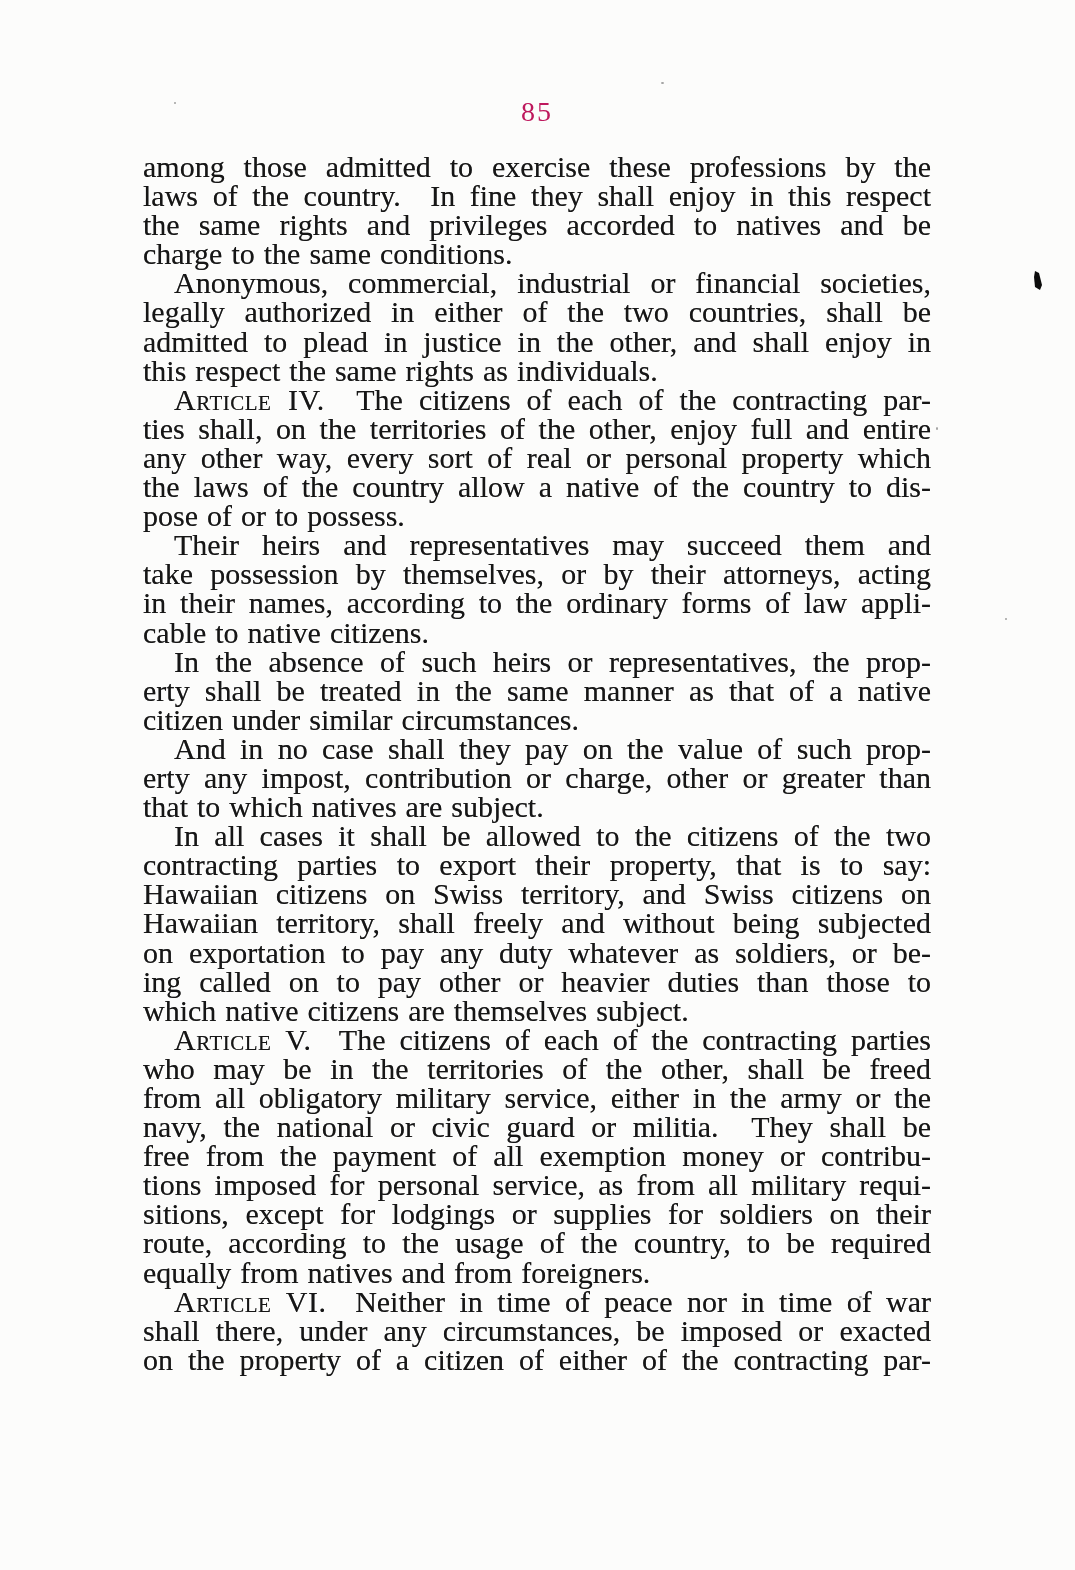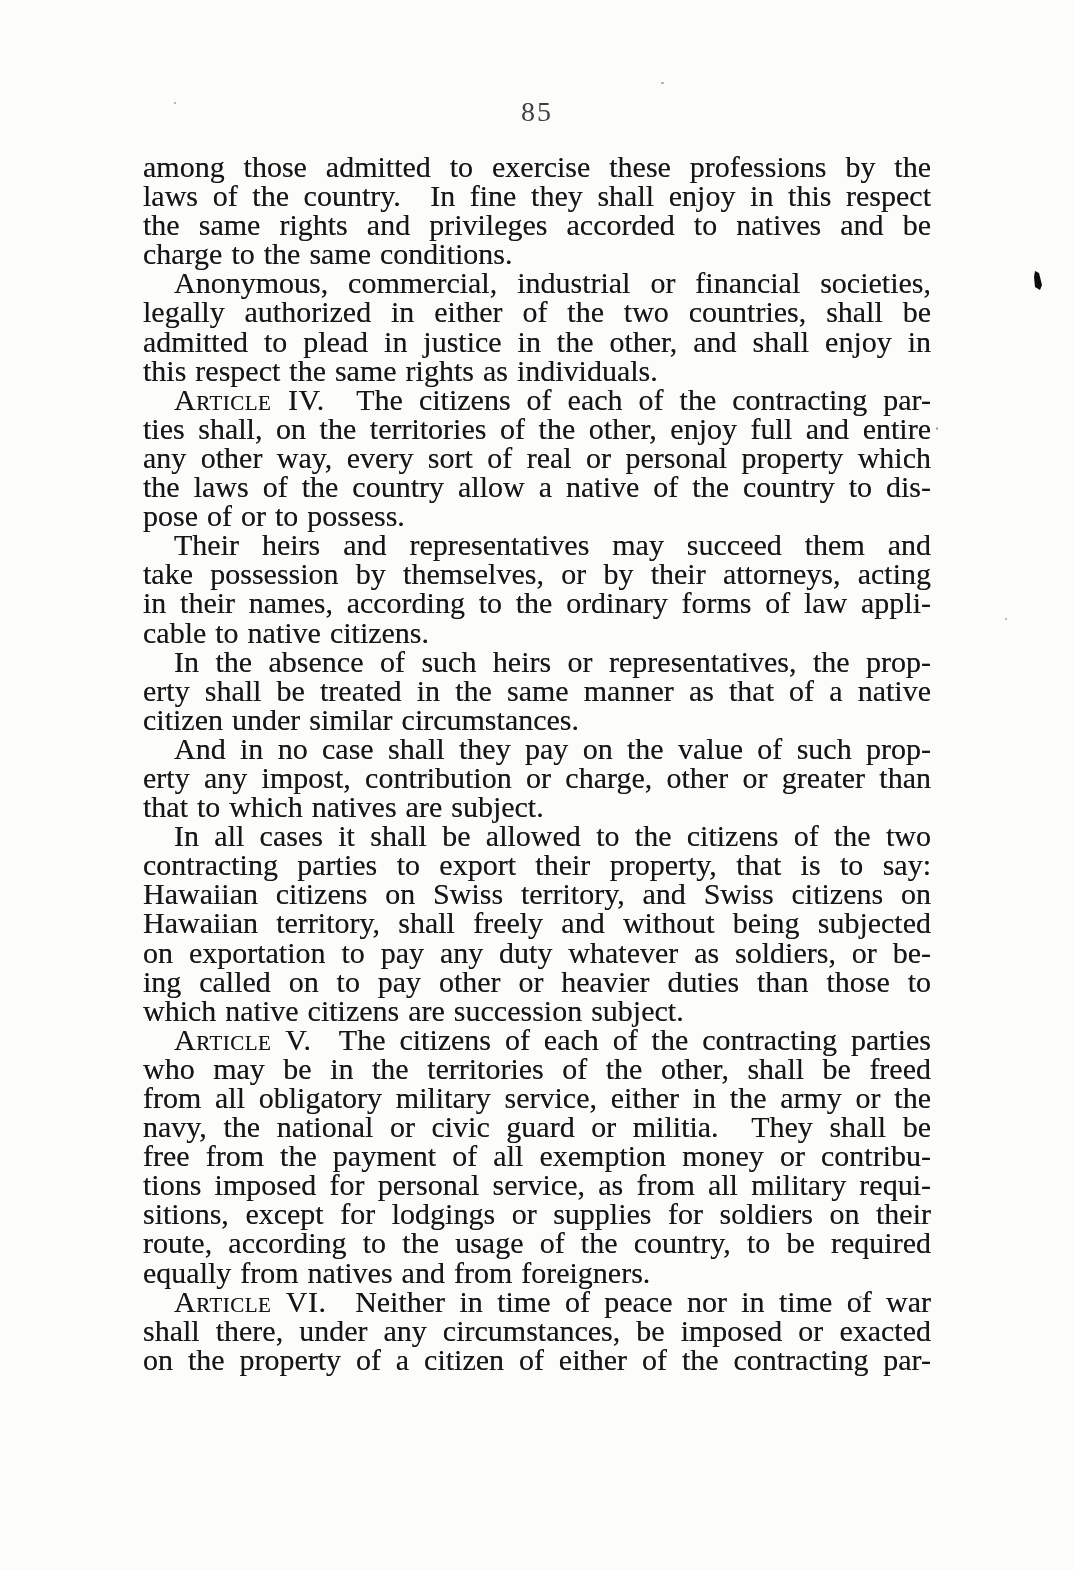--- a/index.html
+++ b/index.html
@@ -20,21 +20,21 @@
     inset: 0;
   }
   .page-number {
     position: absolute;
     top: 96px;
     left: 143px;
     width: 788px;
     text-align: center;
     font-size: 28px;
     letter-spacing: 2px;
-    color: #404040;
+    color: #be185d;
   }
   .page-body {
     position: absolute;
     top: 152px;
     left: 143px;
     width: 788px;
     font-size: 30px;
     line-height: 29.1px;
     word-spacing: 1.5px;
     text-shadow: 0 0 0.5px rgba(10,10,10,0.55);
@@ -111,21 +111,21 @@
         <div class="line"><span>erty any impost, contribution or charge, other or greater than</span></div>
         <div class="line final"><span>that to which natives are subject.</span></div>
       </div>
       <div class="para indent">
         <div class="line"><span>In all cases it shall be allowed to the citizens of the two</span></div>
         <div class="line"><span>contracting parties to export their property, that is to say:</span></div>
         <div class="line"><span>Hawaiian citizens on Swiss territory, and Swiss citizens on</span></div>
         <div class="line"><span>Hawaiian territory, shall freely and without being subjected</span></div>
         <div class="line"><span>on exportation to pay any duty whatever as soldiers, or be-</span></div>
         <div class="line"><span>ing called on to pay other or heavier duties than those to</span></div>
-        <div class="line final"><span>which native citizens are succession subject.</span></div>
+        <div class="line final"><span>which native citizens are themselves subject.</span></div>
       </div>
       <div class="para indent">
         <div class="line"><span class="sc">Article V.</span><span>&nbsp; The citizens of each of the contracting parties</span></div>
         <div class="line"><span>who may be in the territories of the other, shall be freed</span></div>
         <div class="line"><span>from all obligatory military service, either in the army or the</span></div>
         <div class="line"><span>navy, the national or civic guard or militia.&nbsp; They shall be</span></div>
         <div class="line"><span>free from the payment of all exemption money or contribu-</span></div>
         <div class="line"><span>tions imposed for personal service, as from all military requi-</span></div>
         <div class="line"><span>sitions, except for lodgings or supplies for soldiers on their</span></div>
         <div class="line"><span>route, according to the usage of the country, to be required</span></div>

